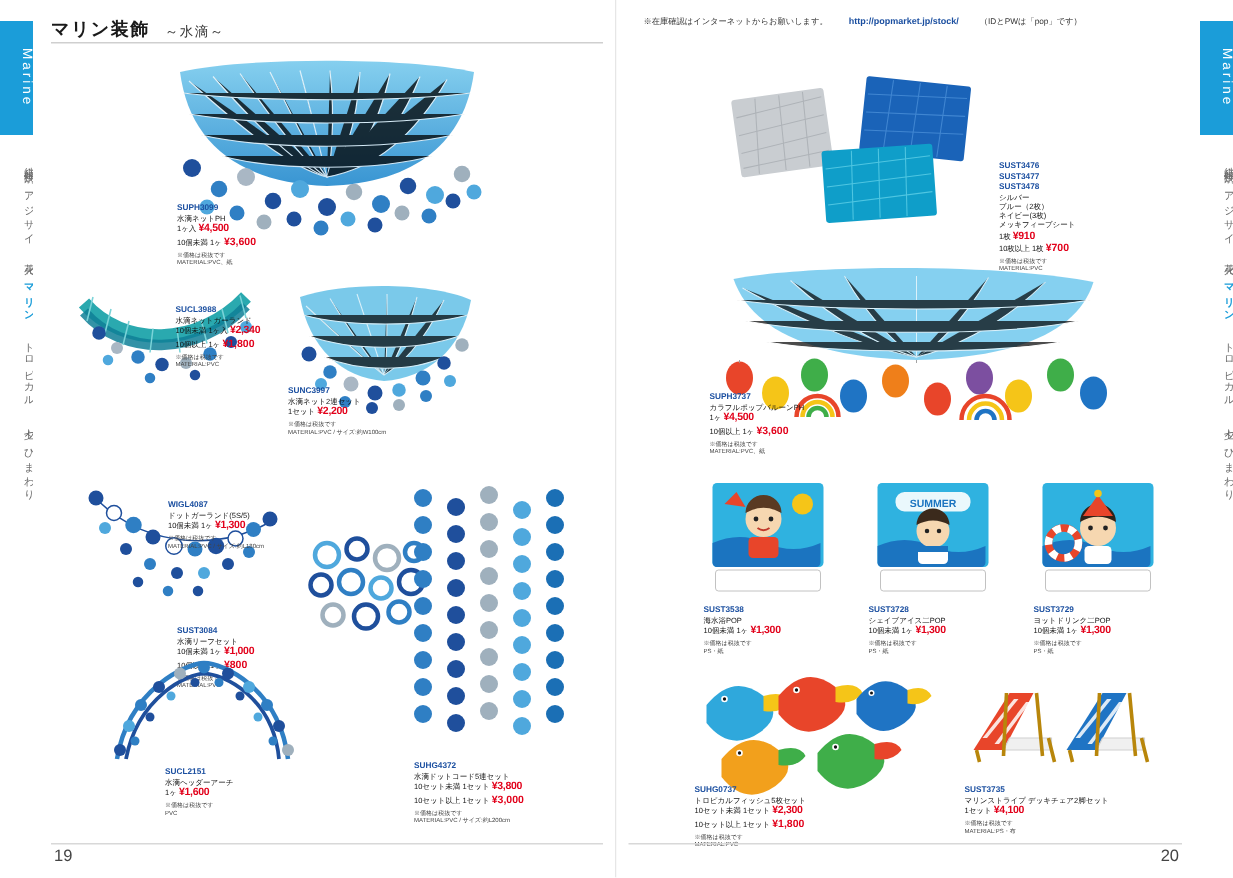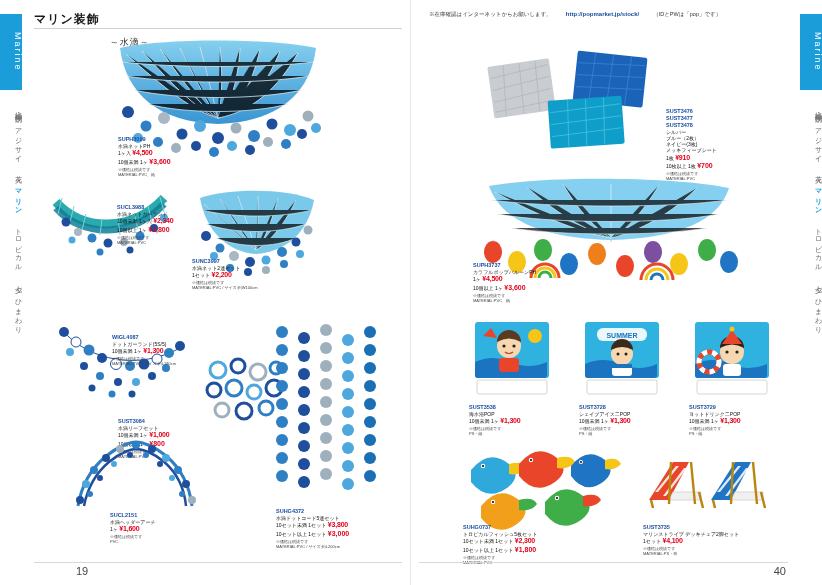--- a/index.html
+++ b/index.html
@@ -65,21 +65,21 @@
     background: #fff;
   }
   .sheet.left { border-right: 1px solid #e6e6e6; }
 
   
   .page-header {
     position: absolute;
     top: 10px; left: 12px; right: 28px;
     height: 18px;
     display: flex;
-    align-items: center;
+    align-items: flex-end;
     gap: 10px;
   }
   .hdr-title {
     font-size: 12px;
     font-weight: bold;
     color: #1a1a1a;
     letter-spacing: 1px;
   }
   .hdr-sub {
     font-size: 9px;
@@ -106,21 +106,21 @@
   .note-line .tail { color: #333; }
 
   
   .folio {
     position: absolute;
     bottom: 8px;
     font-size: 11px;
     color: #444;
     font-family: "Liberation Sans", sans-serif;
   }
-  .folio.l { left: 14px; margin-left: 40px; }
+  .folio.l { left: 14px; }
   .folio.r { right: 14px; }
   .folio-rule {
     position: absolute;
     bottom: 22px; height: 1px; background: #d8d8d8;
   }
   .folio-rule.l { left: 12px; right: 8px; }
   .folio-rule.r { left: 8px; right: 12px; }
 
   
   .item { position: absolute; }
@@ -795,21 +795,21 @@
         <span class="name">マリンストライプ デッキチェア2脚セット</span>
         <span class="price-row">
           <span>1セット</span>
           <span class="price">¥4,100</span>
         </span>
         <span class="meta">※価格は税抜です</span>
         <span class="mat">MATERIAL:PS・布</span>
       </div>
 
       <div class="folio-rule r"></div>
-      <div class="folio r">40</div>
+      <div class="folio r">20</div>
     </div>
   </div>
 
   <div class="rail right">
     <div class="rail-tab big">Marine</div>
     <div class="rail-tab">結婚・餞別</div>
     <div class="rail-tab">アジサイ</div>
     <div class="rail-tab">花火</div>
     <div class="rail-tab active">マリン</div>
     <div class="rail-tab">トロピカル</div>

